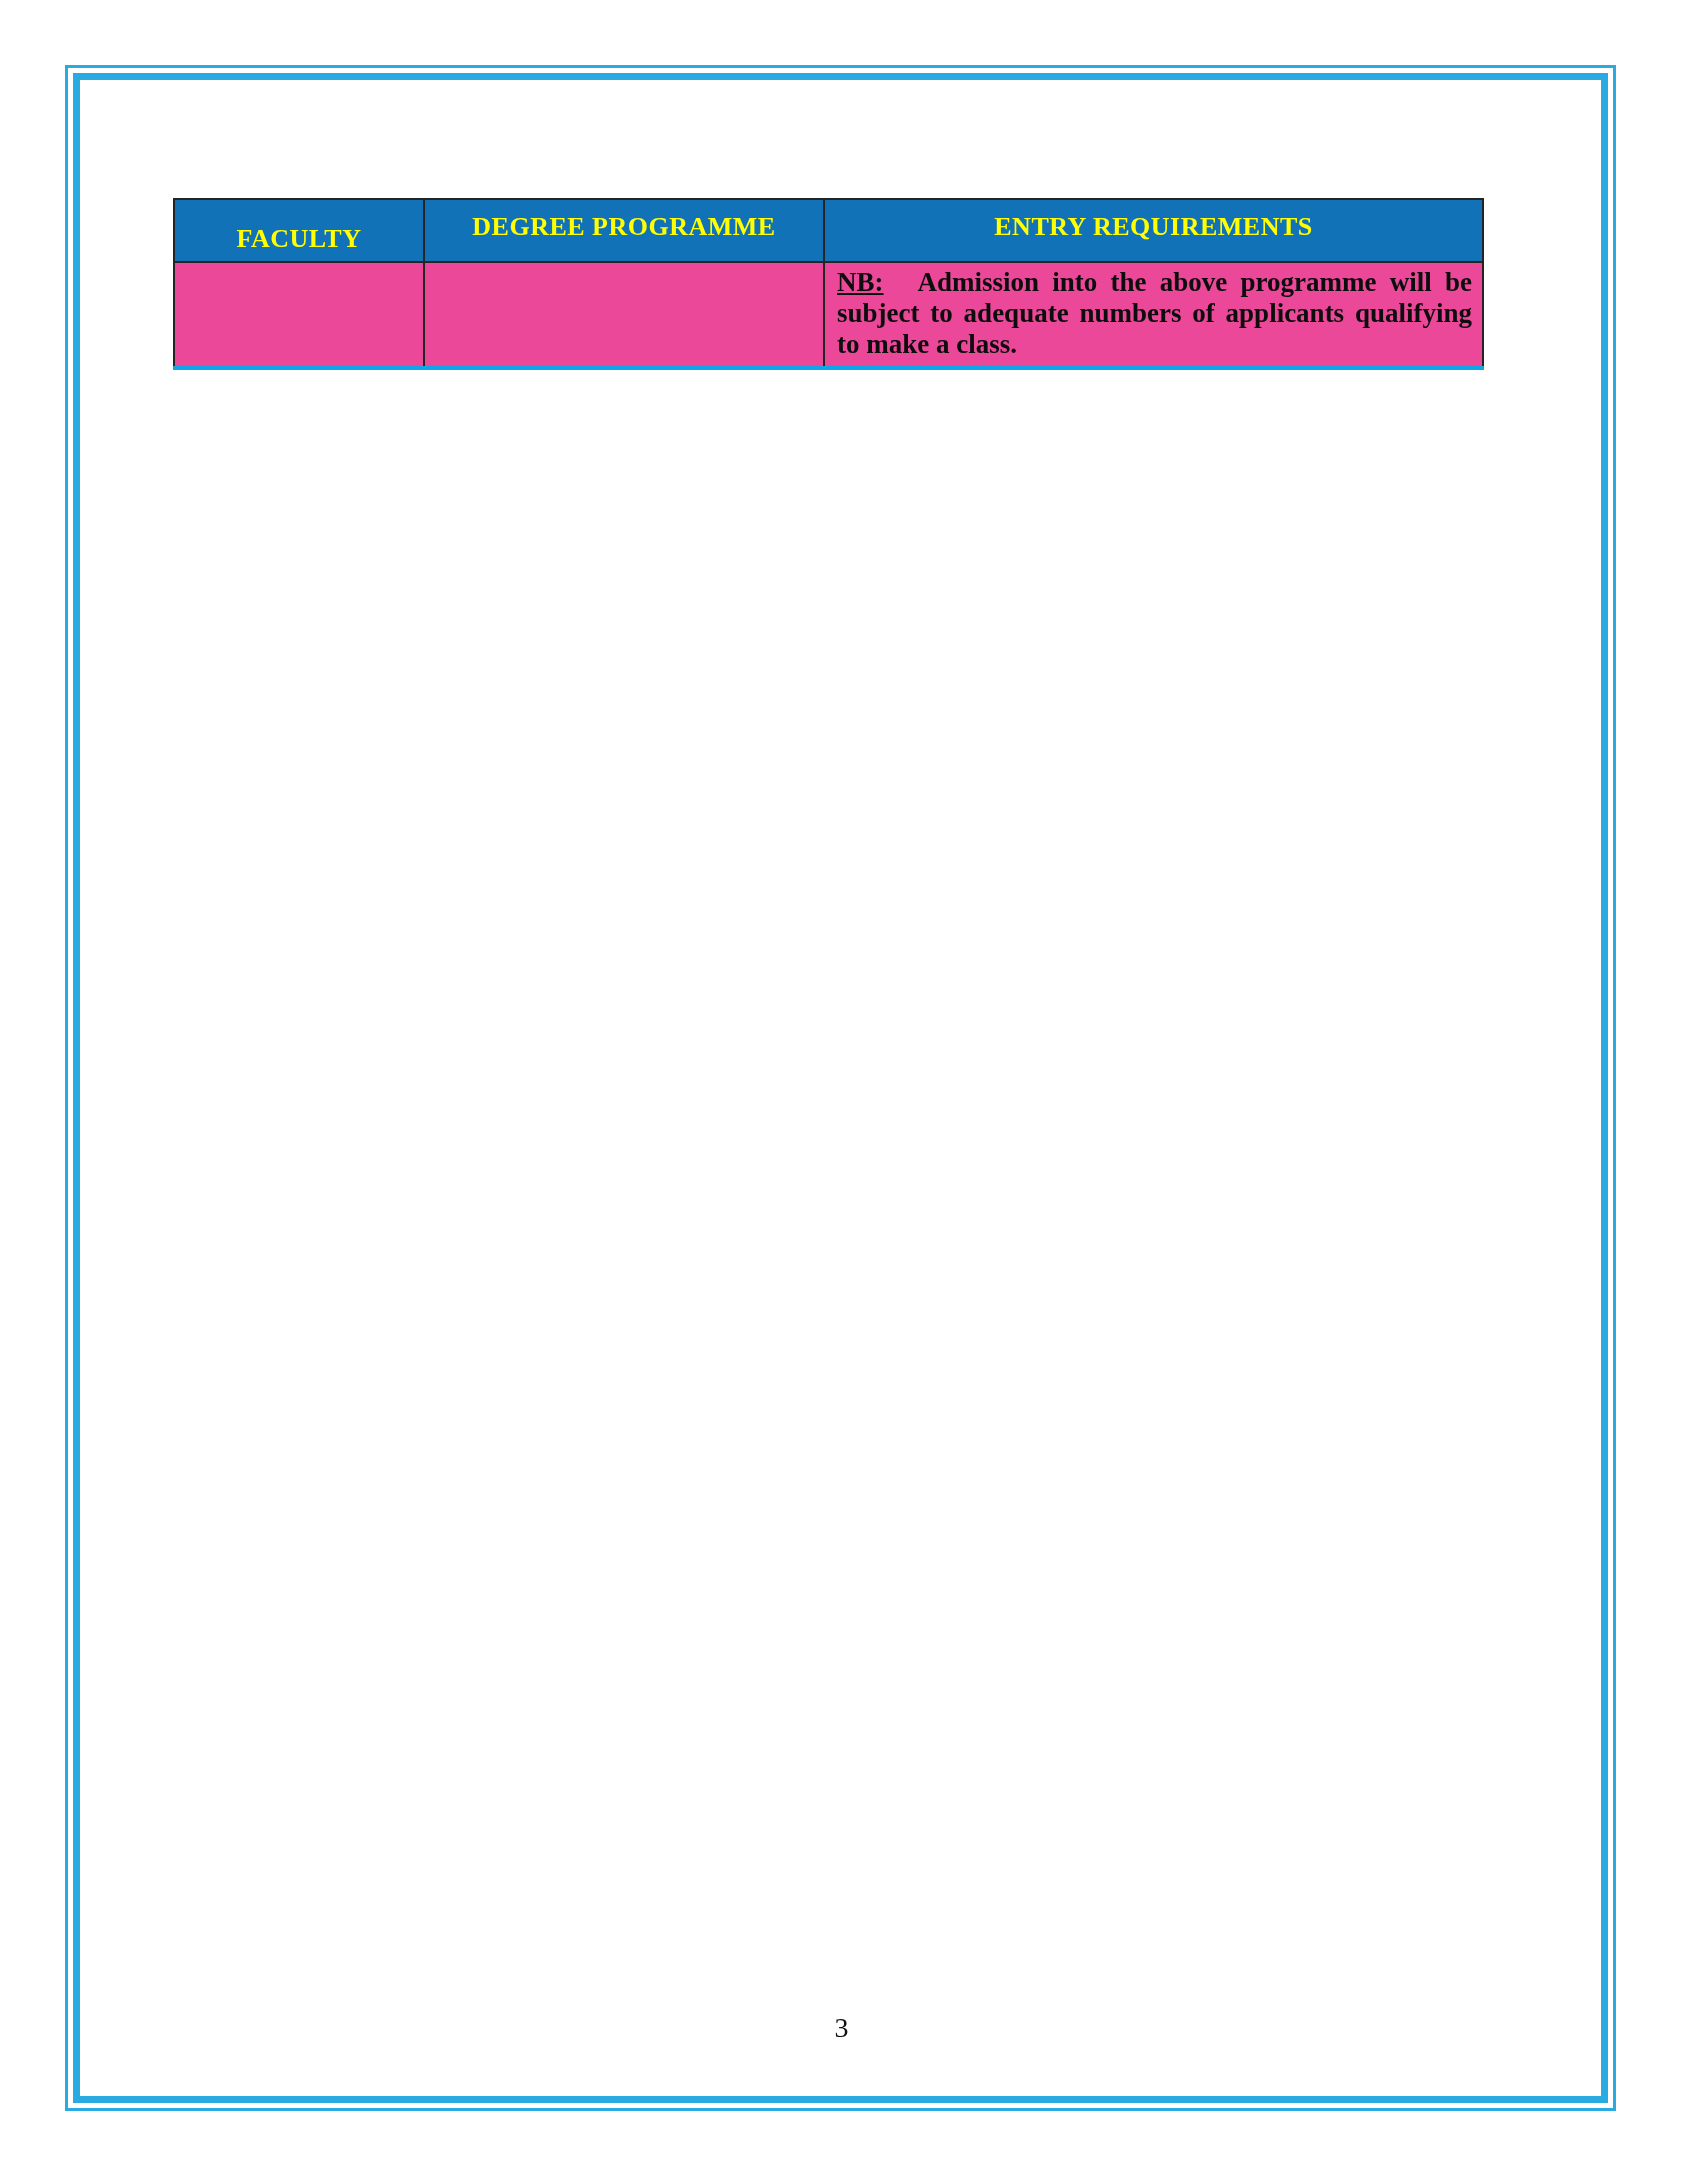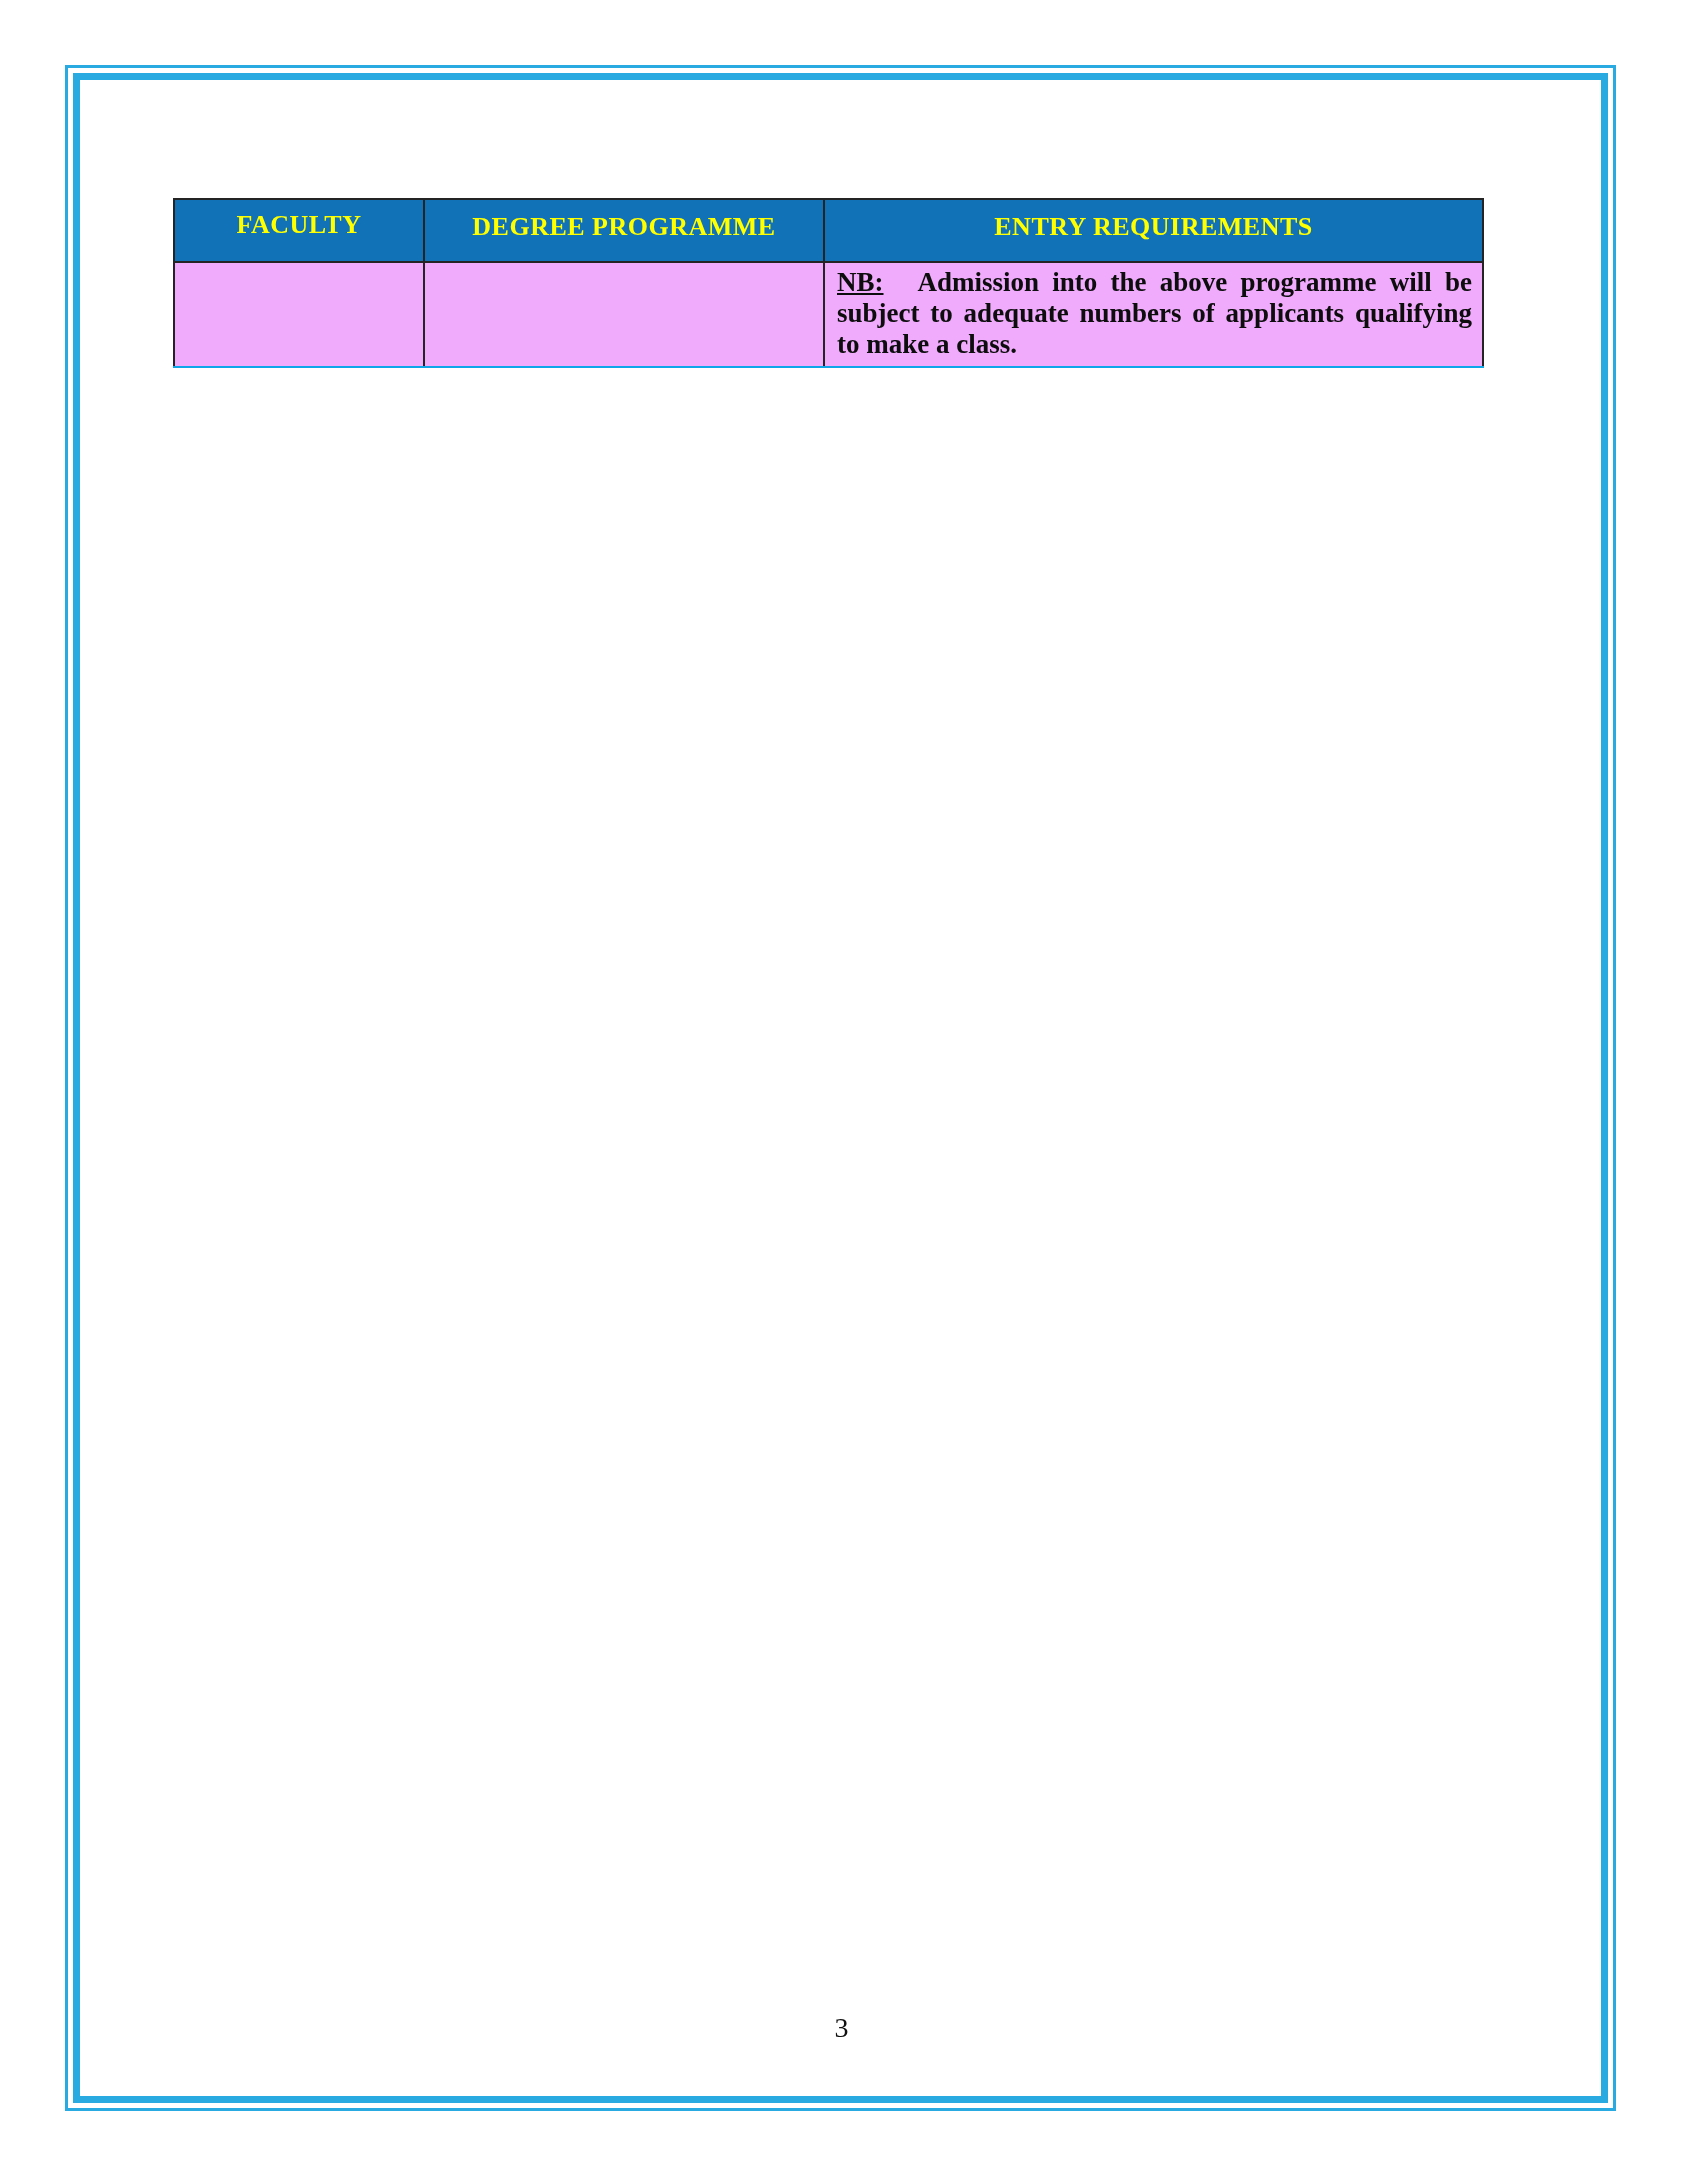--- a/index.html
+++ b/index.html
@@ -56,31 +56,31 @@
   .prog-table th{
     background:var(--header-bg);
     color:var(--header-text);
     font-weight:bold;
     font-size:26px;
     text-align:center;
     letter-spacing:0.5px;
   }
   th.th-faculty{
     vertical-align:bottom;
-    padding:0 0 21px 0;
+    padding:0 0 7px 0;
   }
   th.th-top{
     vertical-align:top;
     padding:12px 0 0 0;
   }
 
   .prog-table tbody td{
-    background:#f0abfc;
+    background:#ec4899;
     vertical-align:top;
-    border-bottom:2px solid #0ea5e9;
+    border-bottom:4px solid #0ea5e9;
   }
   td.note-cell{
     font-weight:bold;
     font-size:27px;
     line-height:31px;
     color:var(--ink);
     text-align:justify;
     padding:4px 10px 6px 12px;
   }
   .nb-label{

